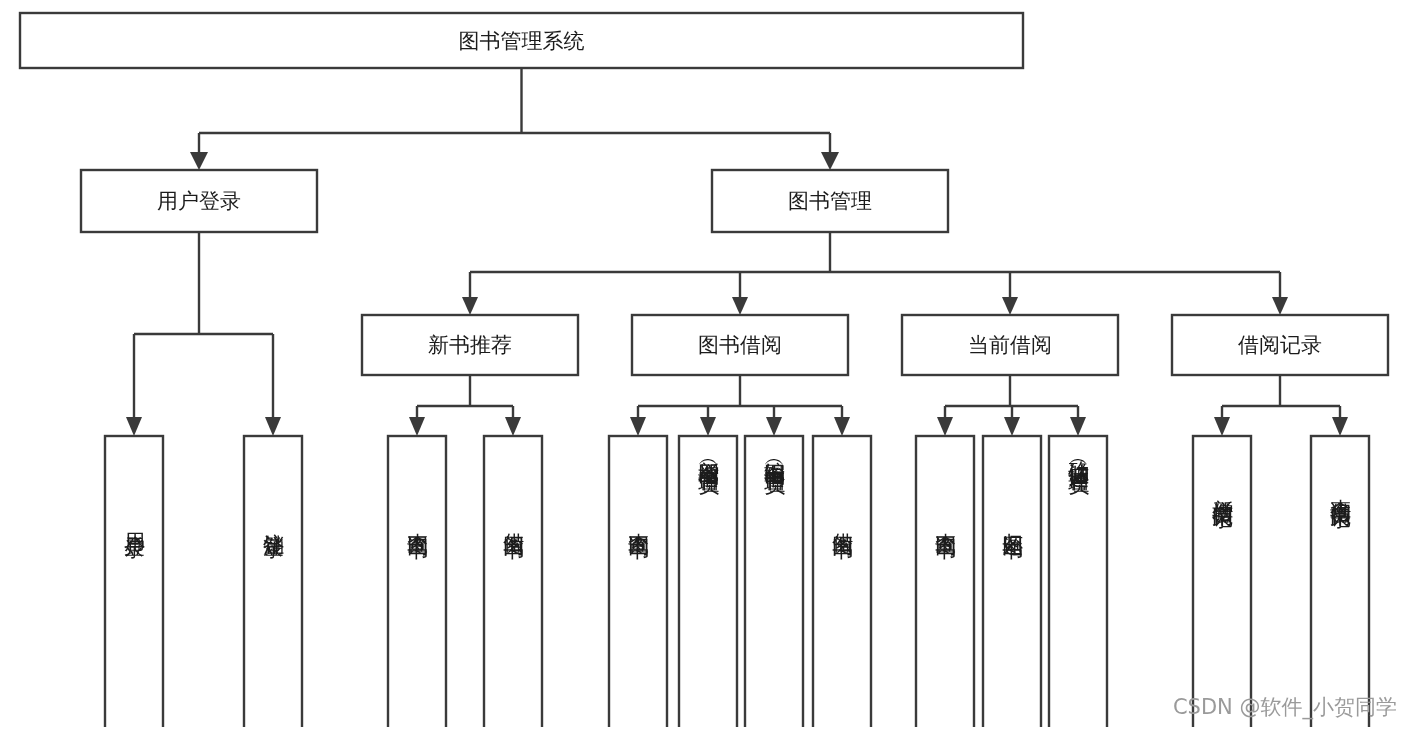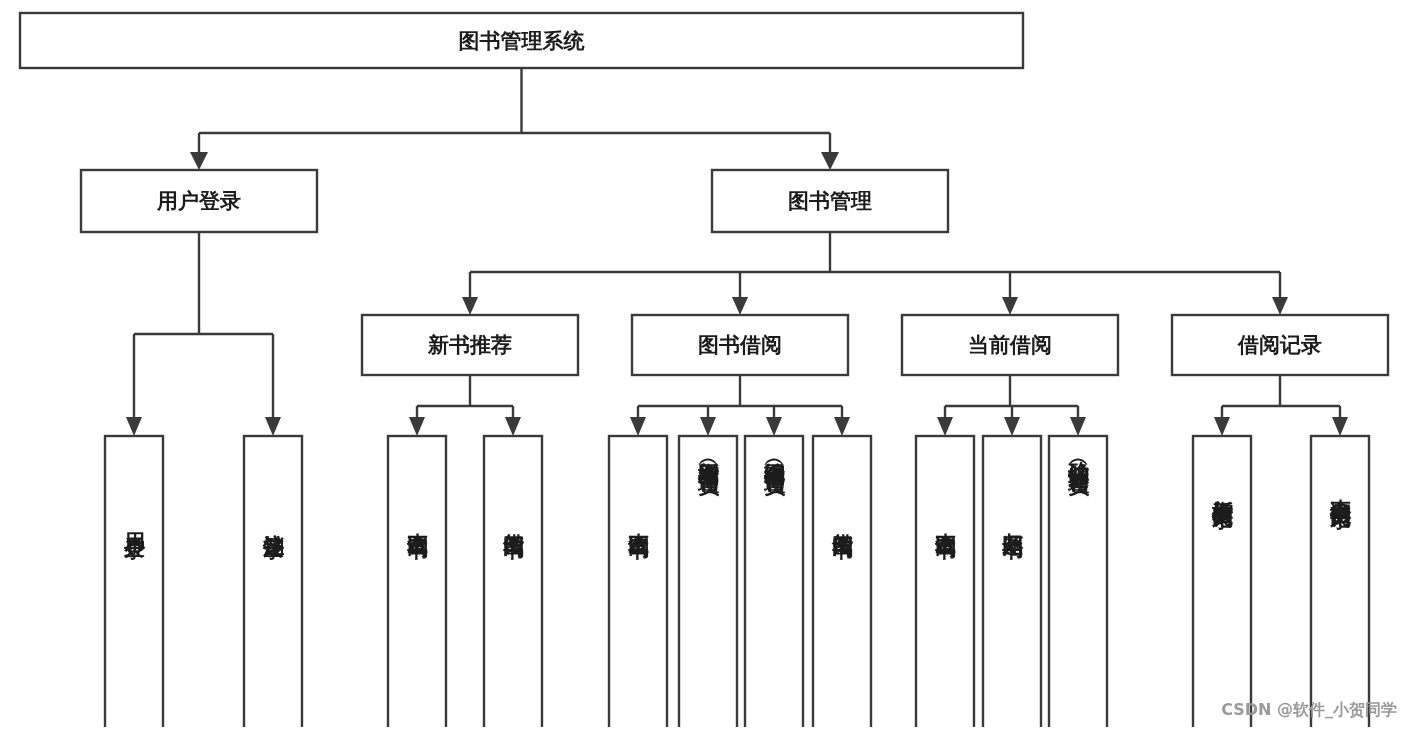--- a/index.html
+++ b/index.html
@@ -10,21 +10,20 @@
   }
   body {
     font-family: "DejaVu Sans", "Liberation Sans", sans-serif;
   }
   #diagram-root {
     position: relative;
     width: 1405px;
     height: 727px;
     background: #ffffff;
     overflow: hidden;
-    font-weight: bold;
   }
   svg#tree-svg {
     position: absolute;
     left: 0;
     top: 0;
     width: 1405px;
     height: 747px;
     display: block;
   }
   .node-box {
@@ -64,21 +63,21 @@
     line-height: 1.02;
     color: #1c1c1c;
     letter-spacing: 2px;
     white-space: nowrap;
   }
   .watermark {
     position: absolute;
     right: 8px;
     bottom: 6px;
     font-family: "DejaVu Sans", "Liberation Sans", sans-serif;
-    font-size: 16px;
+    font-size: 21px;
     color: #9a9a9a;
     white-space: nowrap;
     user-select: none;
   }
 </style>
 </head>
 <body>
 
 <div id="diagram-root">
 

